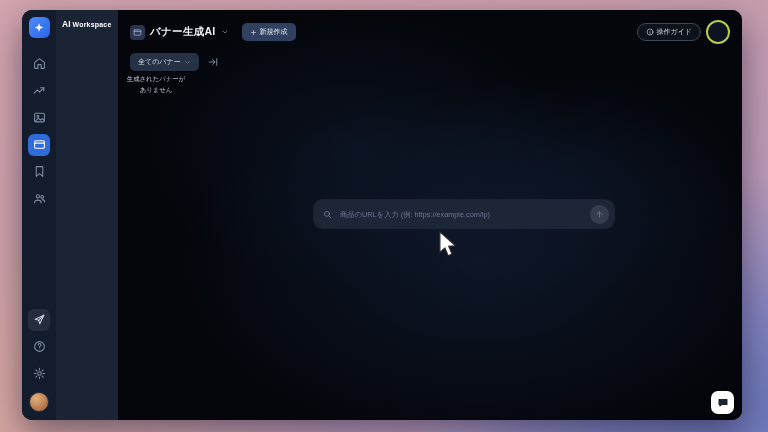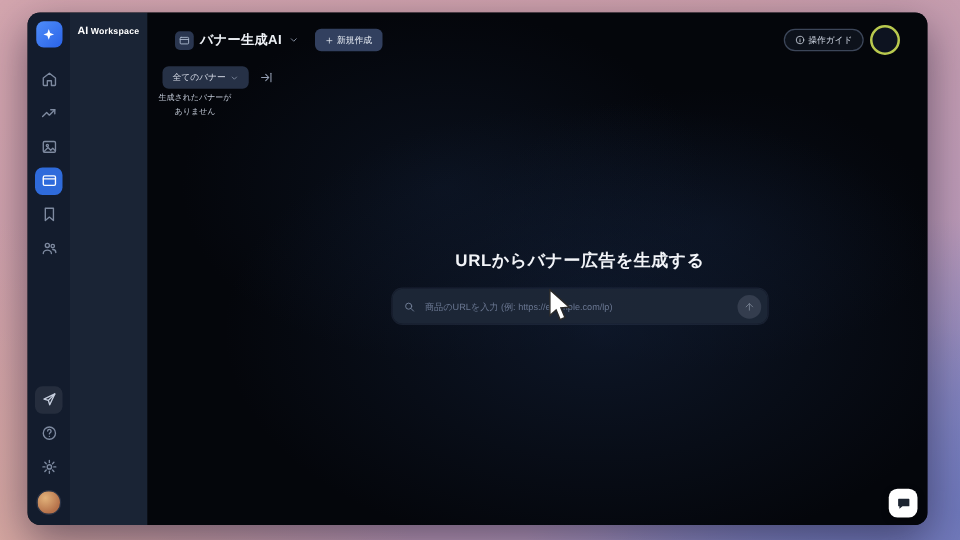--- a/index.html
+++ b/index.html
@@ -56,21 +56,21 @@
   .grid-ic{display:flex;color:#8c97ac;}
   .grid-ic svg{width:7px;height:7px;}
 
   
   .main{flex:1;position:relative;
     background:
       radial-gradient(430px 260px at 58% 62%, rgba(28,48,84,.38), transparent 70%),
       radial-gradient(300px 200px at 38% 34%, rgba(22,38,66,.32), transparent 70%),
       radial-gradient(260px 160px at 72% 42%, rgba(18,32,58,.3), transparent 70%),
       #04060b;}
-  .topbar{display:flex;align-items:center;gap:5px;padding:10px 22px 0;}
+  .topbar{display:flex;align-items:center;gap:5px;padding:10px 12px 0;}
   .appicon{width:15px;height:15px;border-radius:4px;background:#2a3650;display:flex;
     align-items:center;justify-content:center;color:#aab6cc;flex-shrink:0;}
   .appicon svg{width:9px;height:9px;}
   .title{font-size:10.5px;font-weight:bold;color:#eef1f6;letter-spacing:.3px;}
   .tchev{color:#9aa5b8;display:flex;}
   .tchev svg{width:8px;height:8px;}
   .btn-new{background:#32405f;color:#e8edf5;font-size:7px;padding:4px 8px;border-radius:5px;
     display:flex;gap:3px;align-items:center;margin-left:8px;}
   .btn-new svg{width:7px;height:7px;}
   .btn-guide{margin-left:auto;display:flex;align-items:center;gap:3px;border:1px solid #3c4659;
@@ -468,21 +468,20 @@
             </svg>
           </span>
       </div>
 
       <div class="empty">
         <div>生成されたバナーが</div>
         <div>ありません</div>
       </div>
 
       <div class="hero">
-        <h1>URLからバナー広告を生成する</h1>
         <div class="urlbar">
           <span class="sic">
               <svg viewBox="0 0 24 24" fill="none" stroke="currentColor" stroke-width="2" stroke-linecap="round" stroke-linejoin="round">
                 <circle cx="10.5" cy="10.5" r="6.5"></circle>
                 <path d="M15.5 15.5l5.5 5.5"></path>
               </svg>
             </span>
           <input type="text" placeholder="商品のURLを入力 (例: https://example.com/lp)" style="">
           <span class="url-submit">
               <svg viewBox="0 0 24 24" fill="none" stroke="currentColor" stroke-width="2" stroke-linecap="round" stroke-linejoin="round">

